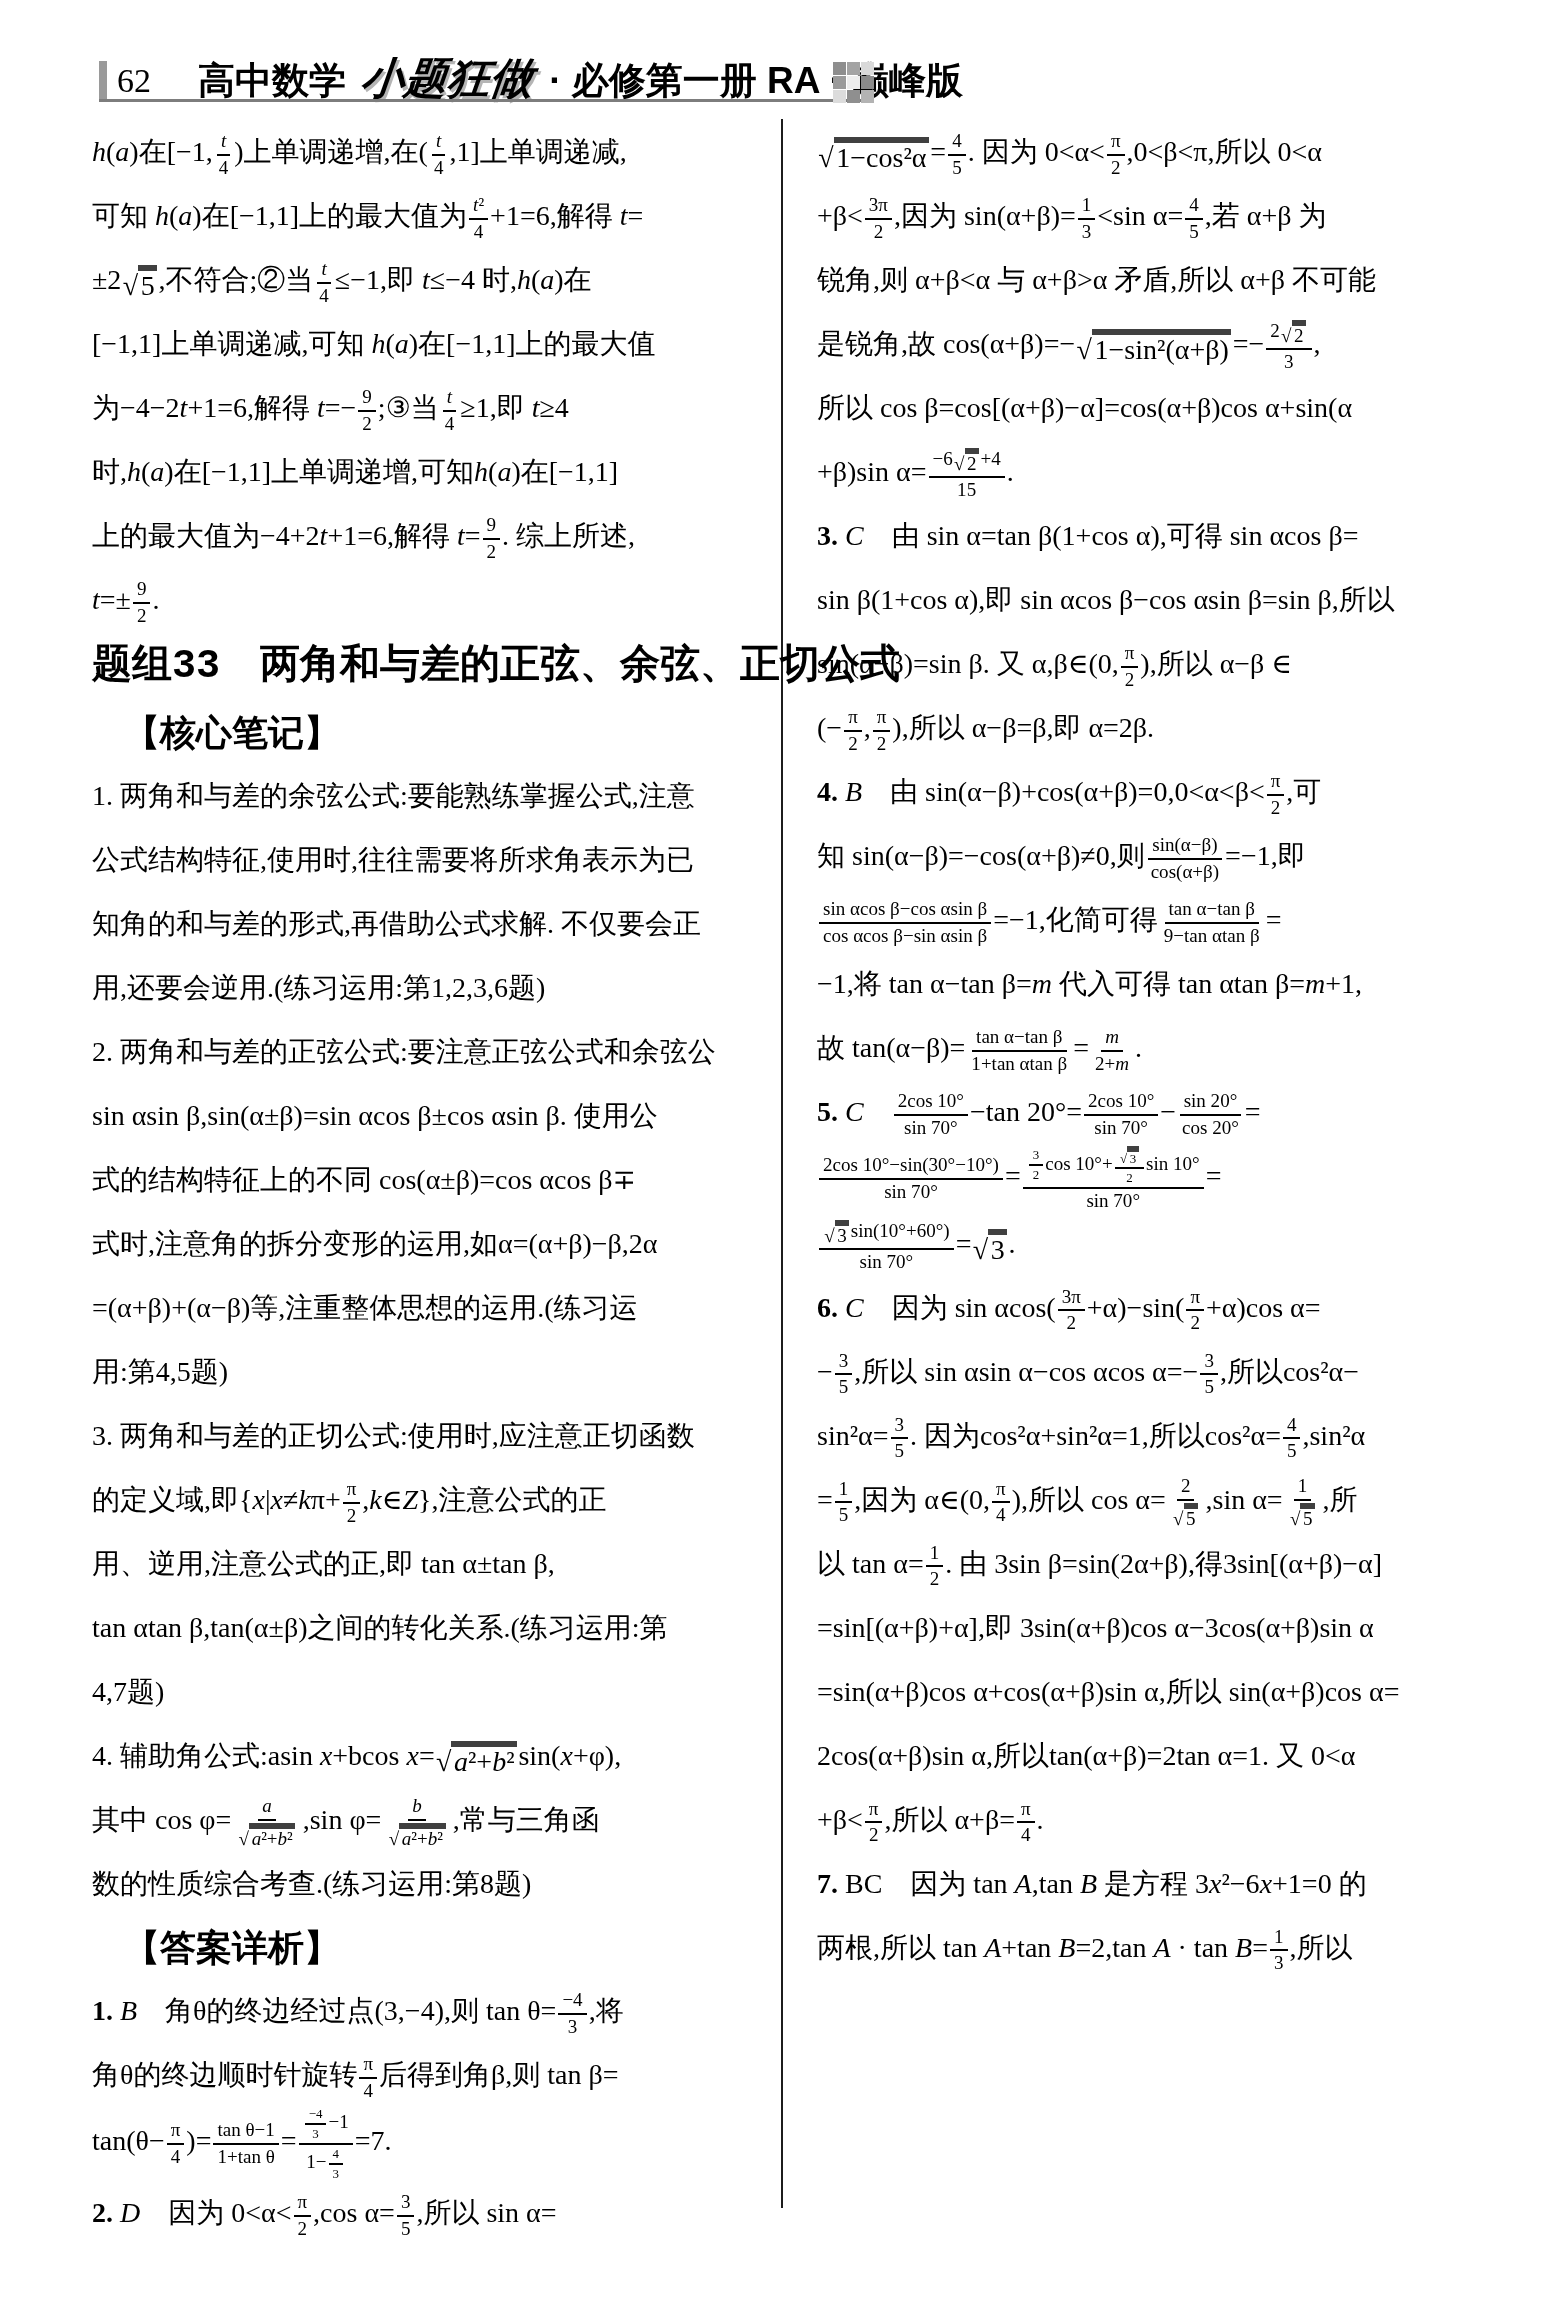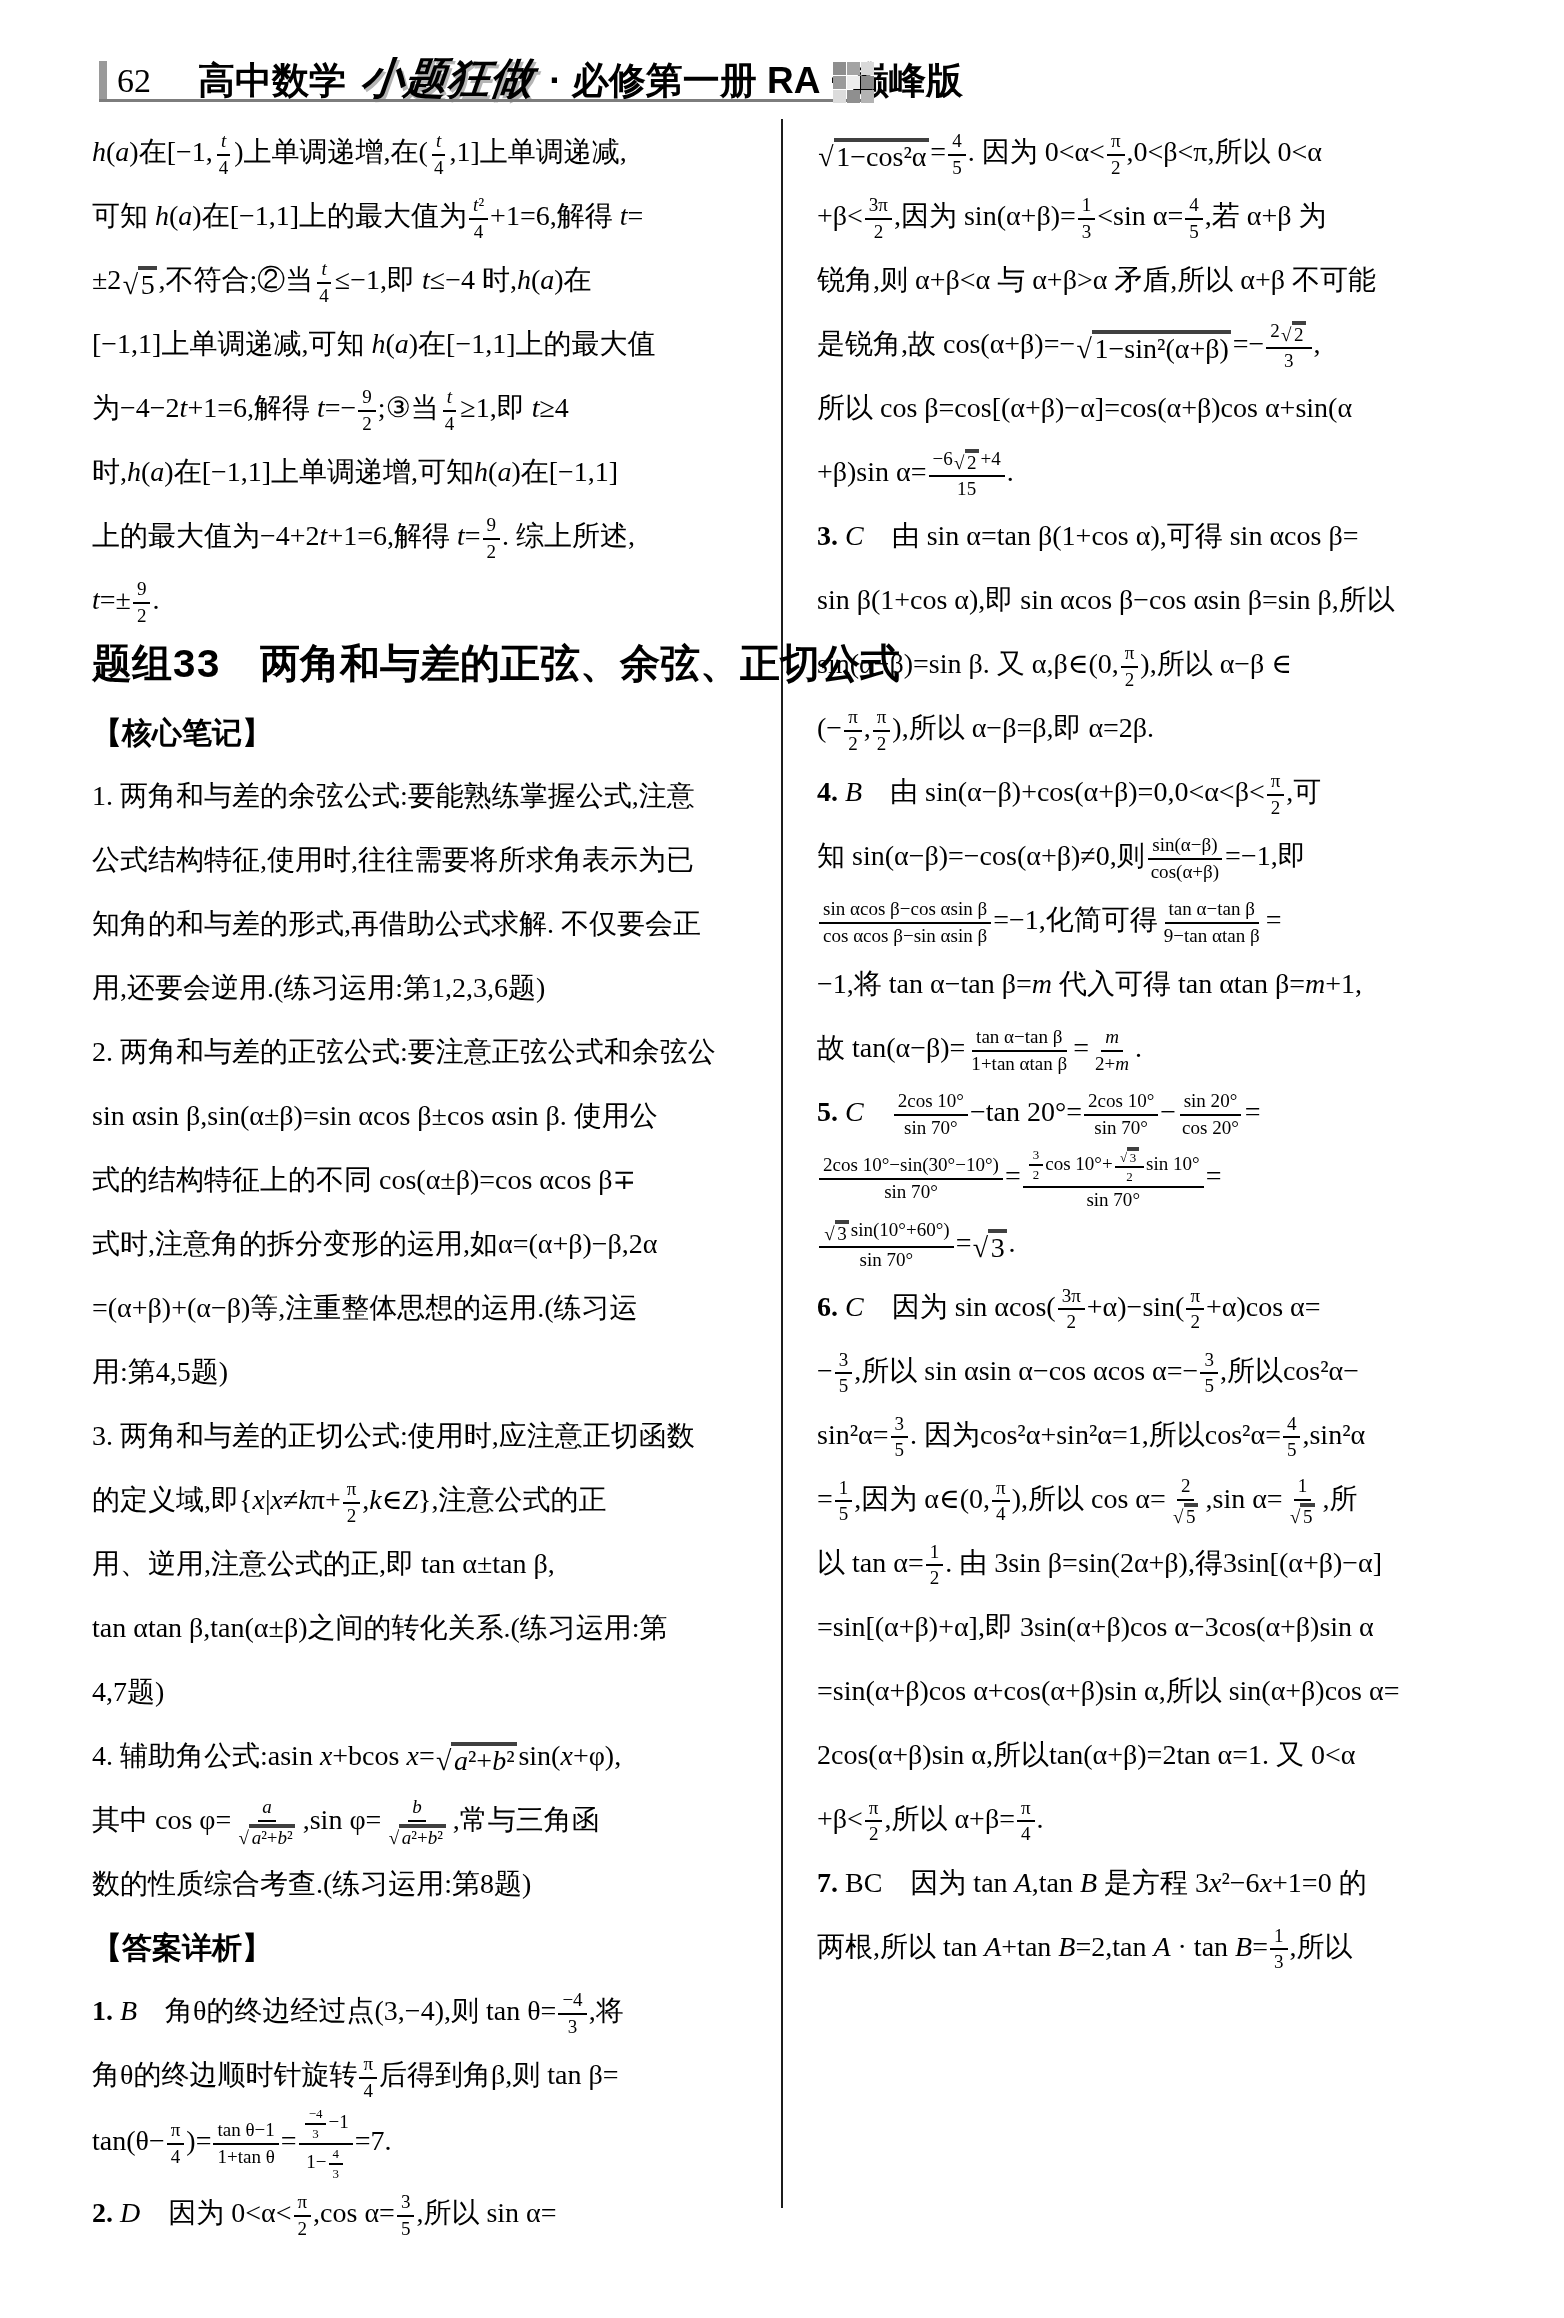--- a/index.html
+++ b/index.html
@@ -19,30 +19,30 @@
            display:grid;grid-template-columns:repeat(3,1fr);grid-template-rows:repeat(3,1fr);gap:1.3px;}
   .checker div{width:100%;height:100%;}
   
   .divider{position:absolute;left:781px;top:119px;width:2px;height:2089px;background:#1c1c1c;}
   .col{position:absolute;top:120px;font-size:28px;}
   .col-left{left:92px;width:681px;}
   .col-right{left:817px;width:692px;}
   .line{display:block;line-height:64px;white-space:nowrap;}
   .line.h1{font-weight:bold;font-size:40px;line-height:69px;
            font-family:Liberation Mono, monospace;}
-  .line.h2{font-weight:bold;font-size:30px;line-height:63px;
-           font-family:"Liberation Sans","DejaVu Sans",sans-serif;}
+  .line.h2{font-weight:bold;font-size:36px;line-height:63px;
+           font-family:"Liberation Sans","DejaVu Sans",sans-serif;margin-left:32px;}
   
   .fr{display:inline-flex;flex-direction:column;align-items:center;vertical-align:middle;
       font-size:.68em;line-height:1.08;text-align:center;margin:0 2px;}
   .fr>.nu{padding:0 4px 2px;border-bottom:2px solid #000;}
   .fr>.de{padding:2px 4px 0;}
   .sq{display:inline-flex;align-items:flex-end;vertical-align:middle;margin:0 1.3px;line-height:1.05;}
   .sq>.rs{font-style:normal;}
-  .sq>.rv{border-top:4px solid #404040;padding:0 2.6px;}
+  .sq>.rv{border-top:6px solid #404040;padding:0 2.6px;}
   i{font-family:"Liberation Serif","DejaVu Serif",serif;}
 </style>
 </head>
 <body>
 
 <div class="hdr-bar"></div>
 <div class="hdr-pagenum">62</div>
 <div class="hdr-title"><span>高中数学</span> <span class="hdr-logo">小题狂做</span> <span>· 必修第一册 RA · 巅峰版</span></div>
 <div class="hdr-rule" style="background: rgb(125, 125, 125);"></div>
 <div class="checker">

